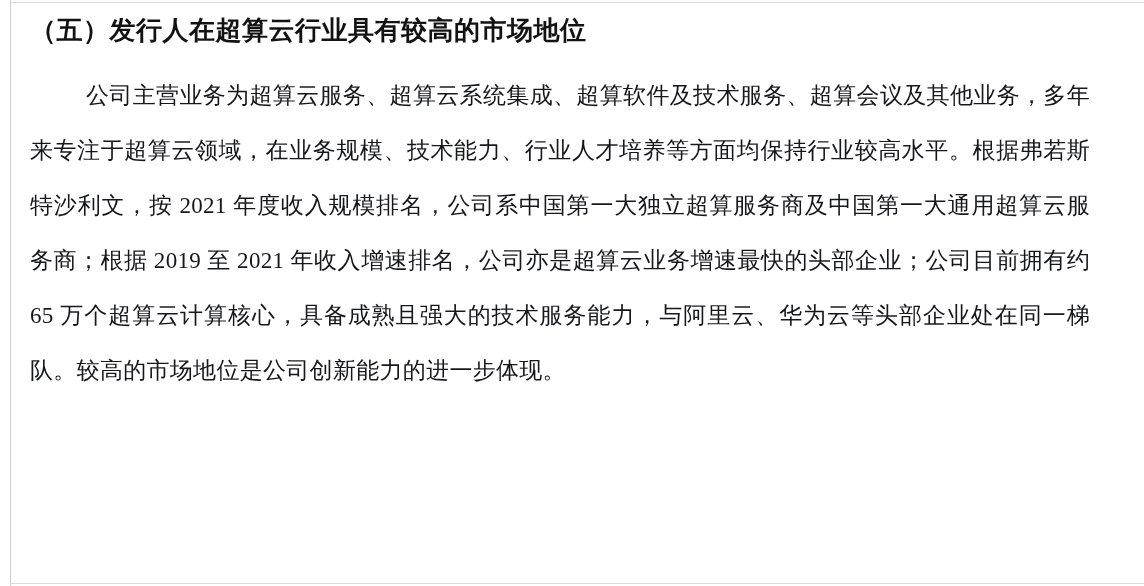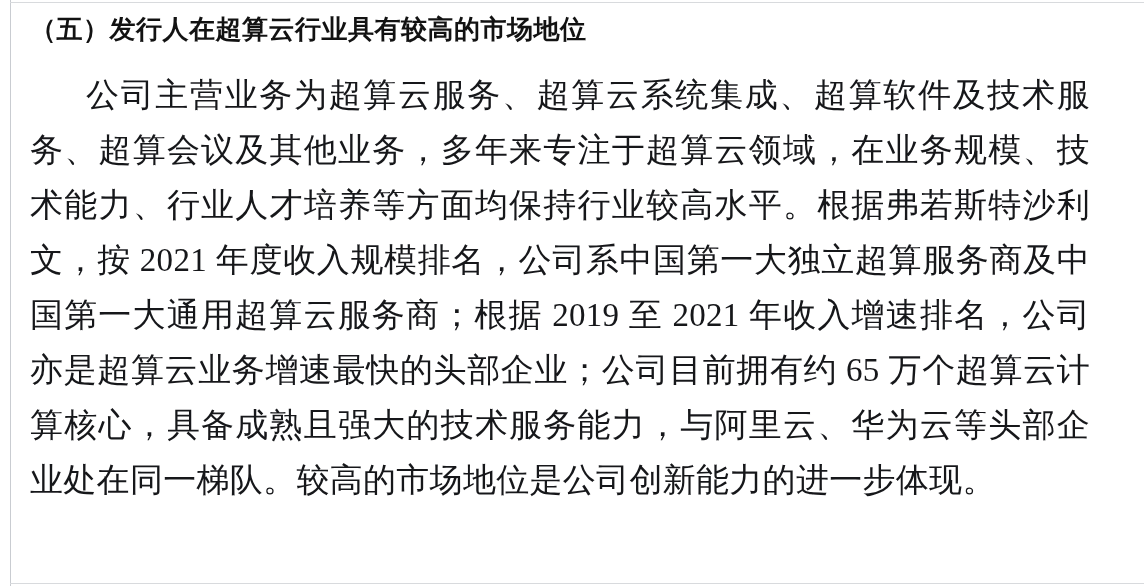--- a/index.html
+++ b/index.html
@@ -43,32 +43,32 @@
     height: 1px;
     background: #d8dadd;
   }
   .content {
     position: absolute;
     left: 30px;
     top: 10px;
     width: 1090px;
   }
   .heading {
-    font-family: Liberation Serif, serif;
+    font-family: Liberation Sans, sans-serif;
     font-weight: bold;
     font-size: 26px;
     line-height: 40px;
     color: #121212;
     letter-spacing: 0.5px;
     margin: 0 0 18px 0;
     white-space: nowrap;
   }
   .body-text {
     font-family: "Liberation Serif", "DejaVu Serif", serif;
-    font-size: 33px;
+    font-size: 23px;
     line-height: 55px;
     color: #16171a;
     text-align: justify;
     text-justify: inter-ideograph;
     text-indent: 56px;
     margin: 0;
     letter-spacing: 0.3px;
     width: 1060px;
   }
 </style>

